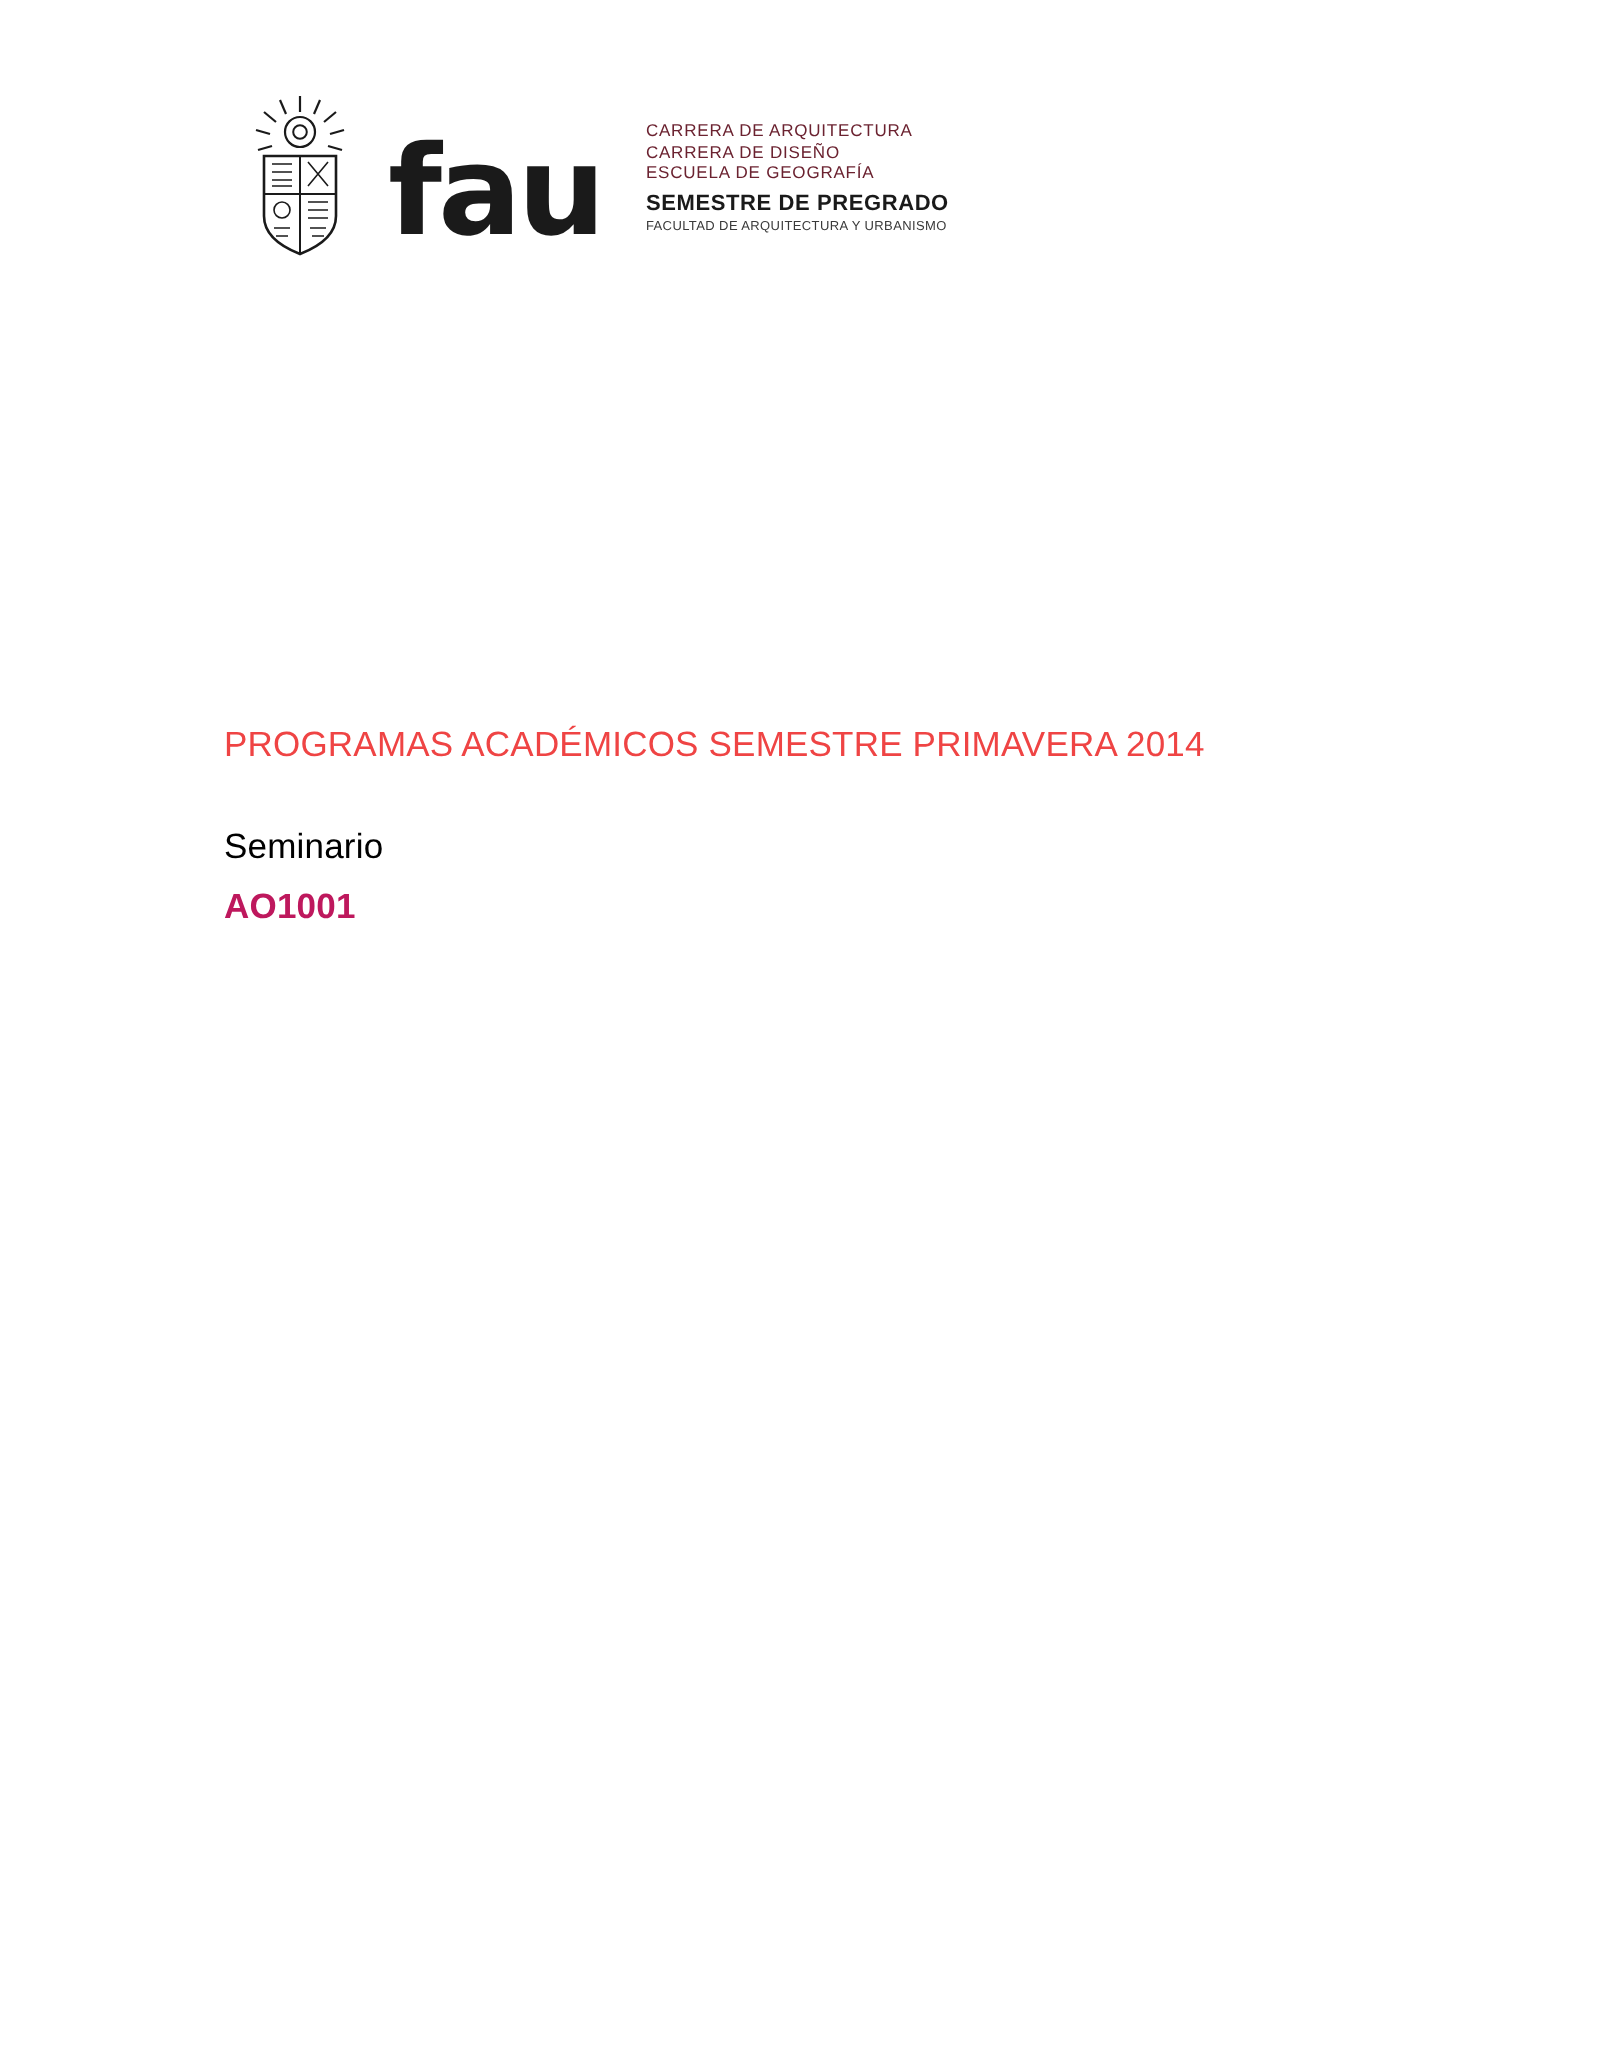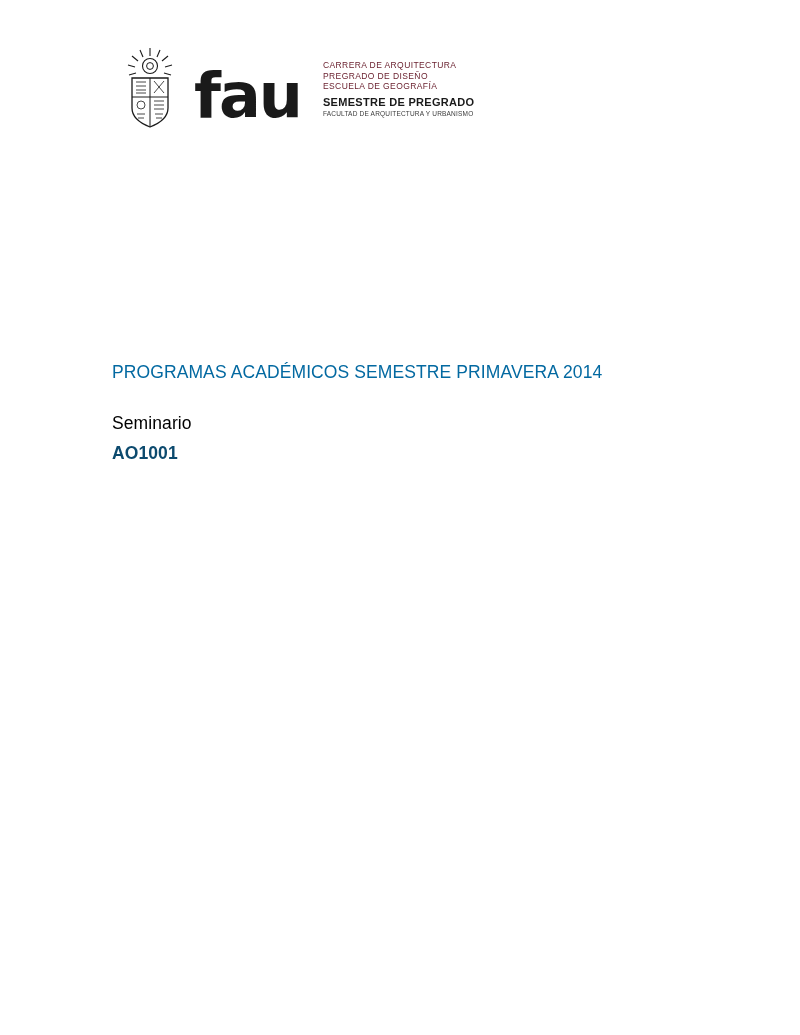--- a/index.html
+++ b/index.html
@@ -85,39 +85,39 @@
     position: absolute;
     left: 112px;
     top: 360px;
     width: 580px;
   }
   .doc-title {
     font-family: "Liberation Sans", sans-serif;
     font-size: 17.5px;
     line-height: 24px;
     font-weight: 400;
-    color: #0369a1;
+    color: #ef4444;
     margin: 0 0 24px 0;
     letter-spacing: 0.1px;
   }
   .doc-subtitle {
     font-family: "Liberation Sans", sans-serif;
     font-size: 17.5px;
     line-height: 30px;
     font-weight: 400;
     color: #000000;
     margin: 0;
     letter-spacing: 0.1px;
   }
   .doc-code {
     font-family: "Liberation Sans", sans-serif;
     font-size: 17.5px;
     line-height: 30px;
     font-weight: 700;
-    color: #0c4a6e;
+    color: #be185d;
     margin: 0;
     letter-spacing: 0.1px;
   }
 </style>
 </head>
 <body>
 
 <div class="page">
 
   <div class="logo-block">
@@ -155,21 +155,21 @@
             <path d="M31 66 L39 66 M32 70 L38 70"></path>
           </g>
         </g>
       </svg>
     </div>
 
     <div class="fau-word">fau</div>
 
     <div class="logo-text">
       <div class="lt-line">CARRERA DE ARQUITECTURA</div>
-      <div class="lt-line">PREGRADO DE DISEÑO</div>
+      <div class="lt-line">CARRERA DE DISEÑO</div>
       <div class="lt-line">ESCUELA DE  GEOGRAFÍA</div>
       <div class="lt-line strong">SEMESTRE DE PREGRADO</div>
       <div class="lt-line tiny">FACULTAD DE ARQUITECTURA Y URBANISMO</div>
     </div>
 
   </div>
 
   <div class="doc-body">
     <p class="doc-title">PROGRAMAS ACADÉMICOS SEMESTRE PRIMAVERA 2014</p>
     <p class="doc-subtitle">Seminario</p>

